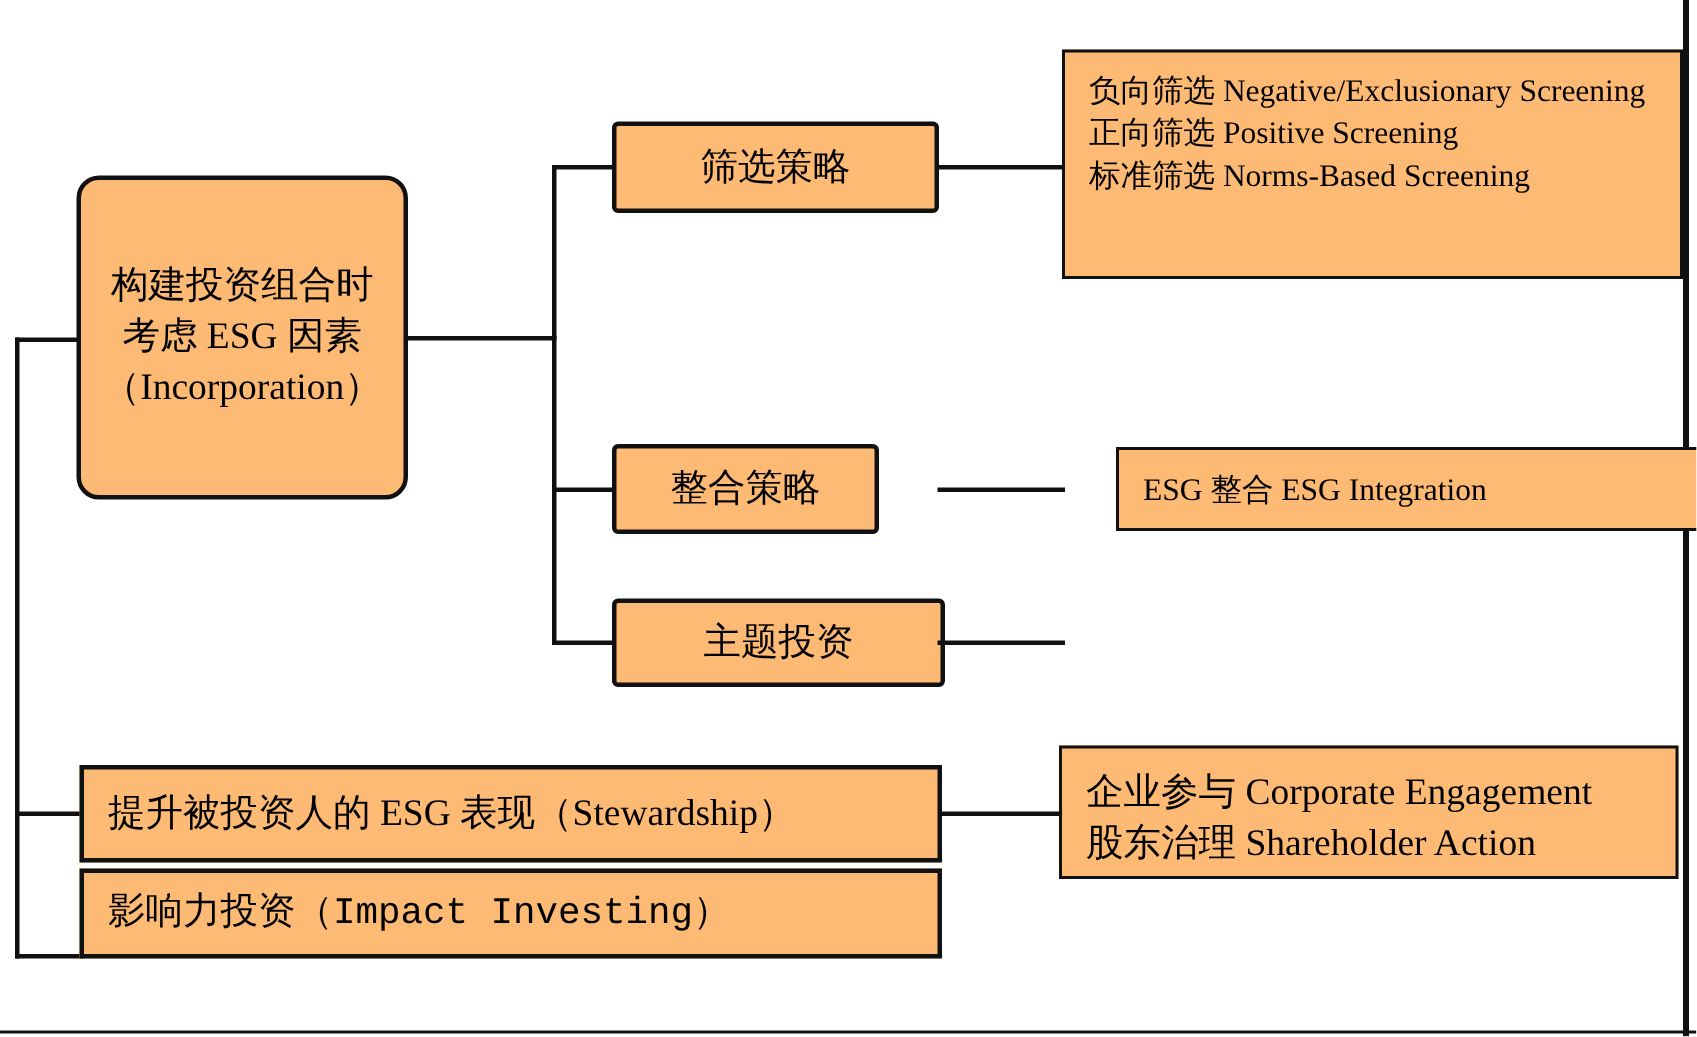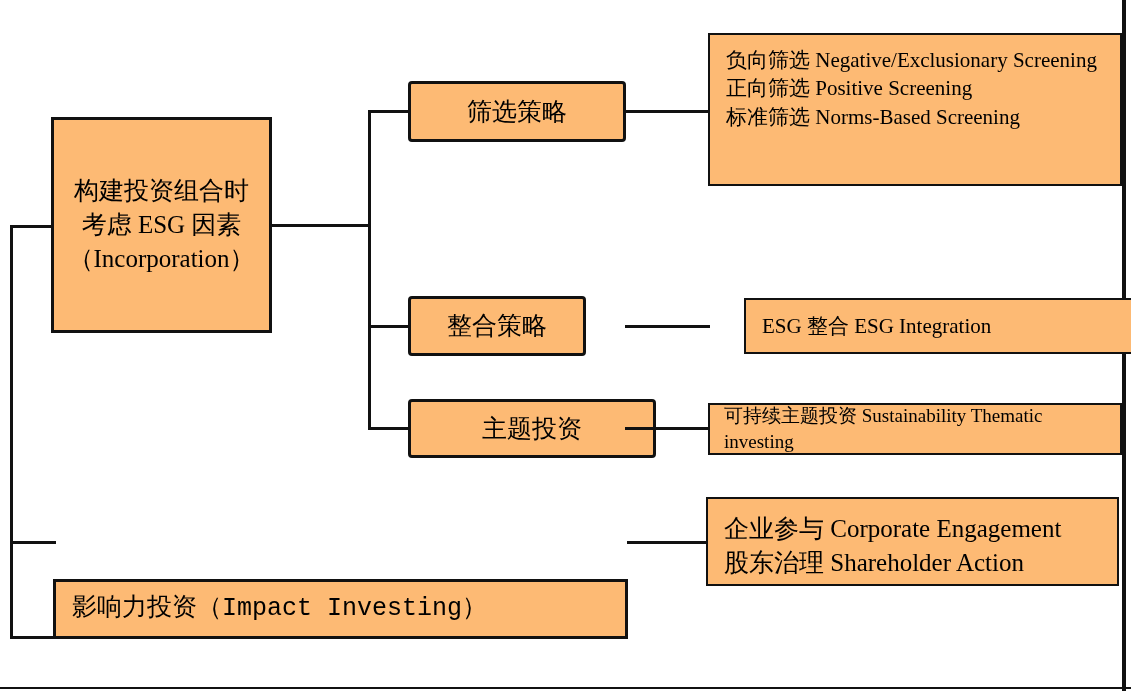--- a/index.html
+++ b/index.html
@@ -54,20 +54,21 @@
   .node.rounded {
     border-radius: 4px;
     border-width: 3px;
     justify-content: center;
     text-align: center;
   }
 
   .node.center-text {
     justify-content: center;
     text-align: center;
+    border-radius: 15px;
   }
 
   .node.left-text {
     justify-content: flex-start;
     text-align: left;
   }
 
   .node-label {
     display: block;
     white-space: pre-line;
@@ -134,28 +135,28 @@
   </div>
 
   <div class="node rounded fs-branch" style="left:408px; top:296px; width:178px; height:60px;">
     <span class="node-label">整合策略</span>
   </div>
   <div class="line-h" style="left:625px; top:325px; width:85px;"></div>
   <div class="node left-text pad-l fs-detail" style="left:716px; top:298px; width:414px; height:56px;margin-left:28px;">
     <span class="node-label">ESG 整合  ESG Integration</span>
   </div>
 
-  <div class="node rounded fs-branch" style="left:408px; top:399px; width:248px; height:59px;text-align:right;">
+  <div class="node rounded fs-branch" style="left:408px; top:399px; width:222px; height:59px;text-align:right;">
     <span class="node-label">主题投资</span>
   </div>
   <div class="line-h" style="left:625px; top:427px; width:85px;"></div>
-  <div class="node left-text pad-l-sm fs-detail-sm" style="left:708px; top:403px; width:414px; height:52px;">
-    <span class="node-label">可持续主题投资 Sustainability Thematic investing</span>
+
+  <div class="node thick left-text pad-l fs-wide" style="left:53px; top:510px; width:575px; height:65px;">
+    <span class="node-label">提升被投资人的 ESG 表现（Stewardship）</span>
   </div>
-
   <div class="line-h" style="left:627px; top:541px; width:82px;"></div>
   <div class="node left-text pad-l fs-detail-md" style="left:706px; top:497px; width:413px; height:89px;
               align-items:flex-start; padding-top:13px;">
     <span class="node-label">企业参与  Corporate Engagement
 股东治理  Shareholder Action</span>
   </div>
 
   <div class="node thick left-text pad-l fs-wide" style="left:53px; top:579px; width:575px; height:60px;font-family:Liberation Mono, monospace;">
     <span class="node-label">影响力投资（Impact Investing）</span>
   </div>

